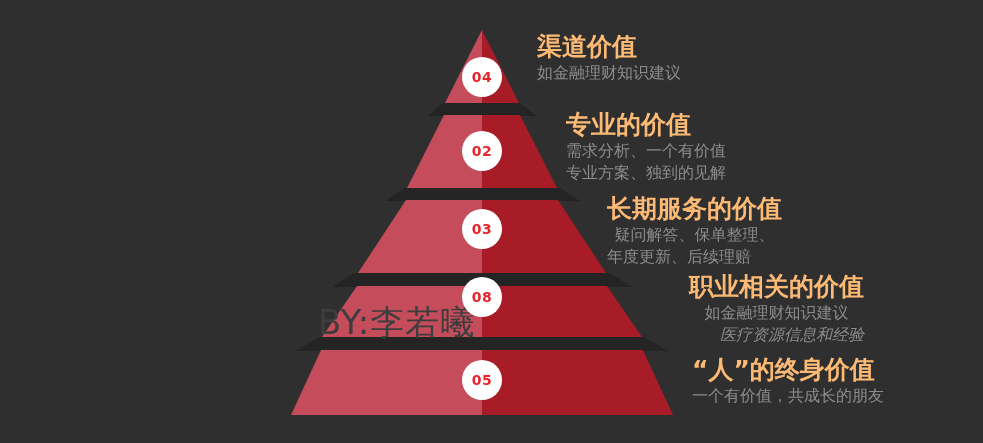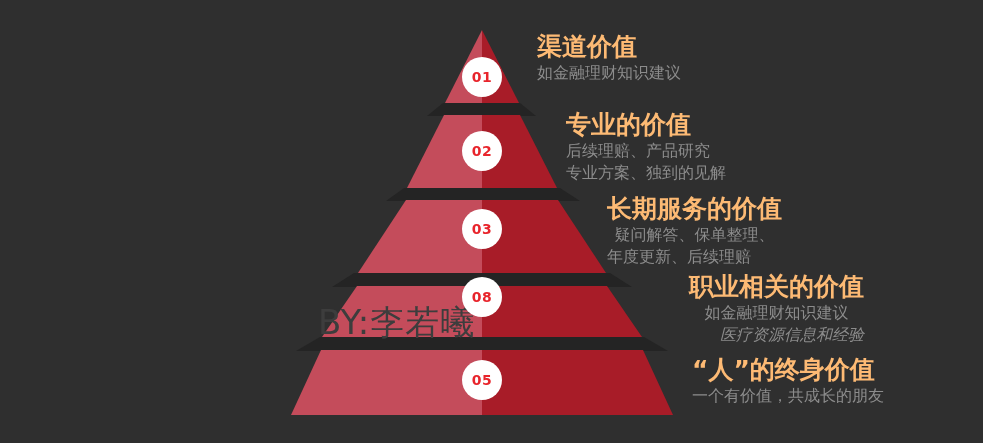--- a/index.html
+++ b/index.html
@@ -109,34 +109,34 @@
     </g>
 
     <g>
       <polygon points="321,350 482,350 482,415 291,415" fill="#c44c5b"></polygon>
       <polygon points="482,350 643,350 673,415 482,415" fill="#a81c28"></polygon>
     </g>
   </svg>
 
   <div class="watermark">BY:李若曦</div>
 
-  <div class="badge" style="left:462px; top:57px;">01</div>
+  <div class="badge" style="left:462px; top:57px;">04</div>
   <div class="badge" style="left:462px; top:131px;">02</div>
   <div class="badge" style="left:462px; top:209px;">03</div>
   <div class="badge" style="left:462px; top:277px;">08</div>
   <div class="badge" style="left:462px; top:360px;">05</div>
 
   <div class="text-block" style="left:537px; top:32px;">
     <p class="tier-title">渠道价值</p>
     <p class="tier-desc">如金融理财知识建议</p>
   </div>
 
   <div class="text-block" style="left:566px; top:110px;">
     <p class="tier-title">专业的价值</p>
-    <p class="tier-desc">后续理赔、产品研究</p>
+    <p class="tier-desc">需求分析、一个有价值</p>
     <p class="tier-desc">专业方案、独到的见解</p>
   </div>
 
   <div class="text-block" style="left:607px; top:194px;">
     <p class="tier-title">长期服务的价值</p>
     <p class="tier-desc" style="text-align:center;">疑问解答、保单整理、</p>
     <p class="tier-desc" style="text-align:left;">年度更新、后续理赔</p>
   </div>
 
   <div class="text-block" style="left:645px; top:272px;margin-left:44px;">

